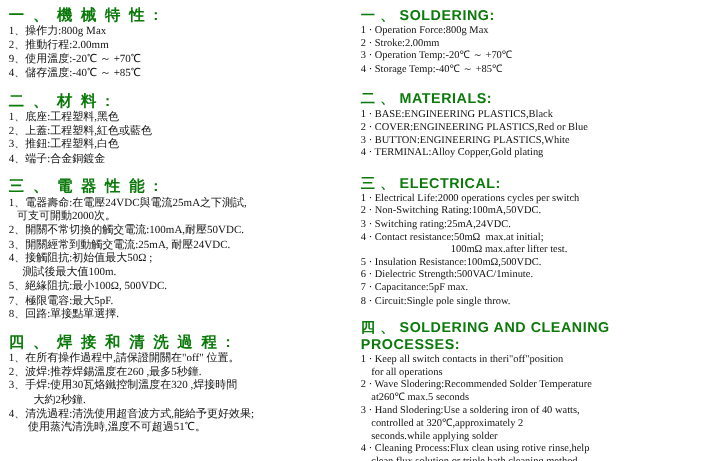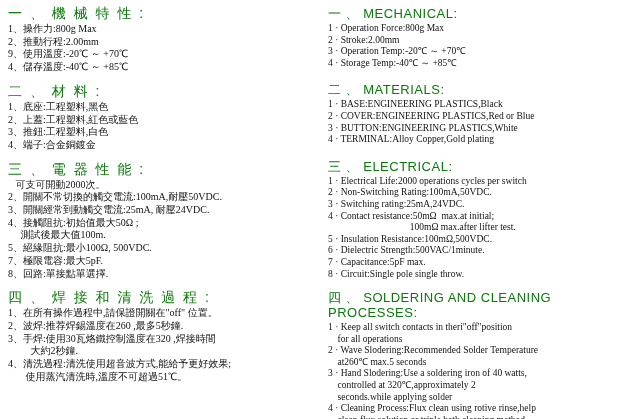--- a/index.html
+++ b/index.html
@@ -31,21 +31,21 @@
   }
   .col-right {
     width: 318px;
     padding-left: 6px;
   }
   .section {
     margin-bottom: 7px;
   }
   .sec-title {
     color: #0b7a0b;
-    font-weight: normal;
+    font-weight: bold;
     font-size: 13px;
     line-height: 15px;
     margin-bottom: 2px;
     letter-spacing: 0.5px;
   }
   .col-left .sec-title {
     font-size: 14px;
     letter-spacing: 2px;
   }
   .lines {
@@ -99,20 +99,21 @@
         <span class="line">3、推鈕:工程塑料,白色</span>
         <span class="line">4、端子:合金銅鍍金</span>
       </div>
     </div>
 
     <div class="spacer-sm"></div>
 
     <div class="section">
       <div class="sec-title">三 、 電 器 性 能 :</div>
       <div class="lines">
+        <span class="line">1、電器壽命:在電壓24VDC與電流25mA之下測試,</span>
         <span class="line">   可支可開動2000次。</span>
         <span class="line">2、開關不常切換的觸交電流:100mA,耐壓50VDC.</span>
         <span class="line">3、開關經常到動觸交電流:25mA, 耐壓24VDC.</span>
         <span class="line">4、接觸阻抗:初始值最大50Ω ;</span>
         <span class="line">     測試後最大值100m.</span>
         <span class="line">5、絕緣阻抗:最小100Ω, 500VDC.</span>
         <span class="line">7、極限電容:最大5pF.</span>
         <span class="line">8、回路:單接點單選擇.</span>
       </div>
     </div>
@@ -129,21 +130,21 @@
         <span class="line">4、清洗過程:清洗使用超音波方式,能給予更好效果;</span>
         <span class="line">       使用蒸汽清洗時,溫度不可超過51℃。</span>
       </div>
     </div>
 
   </div>
 
   <div class="col col-right">
 
     <div class="section">
-      <div class="sec-title">一 、 MECHANICAL:</div>
+      <div class="sec-title">一 、 SOLDERING:</div>
       <div class="lines">
         <span class="line">1 · Operation Force:800g Max</span>
         <span class="line">2 · Stroke:2.00mm</span>
         <span class="line">3 · Operation Temp:-20℃ ～ +70℃</span>
         <span class="line">4 · Storage Temp:-40℃ ～ +85℃</span>
       </div>
     </div>
 
     <div class="spacer-md"></div>
 

